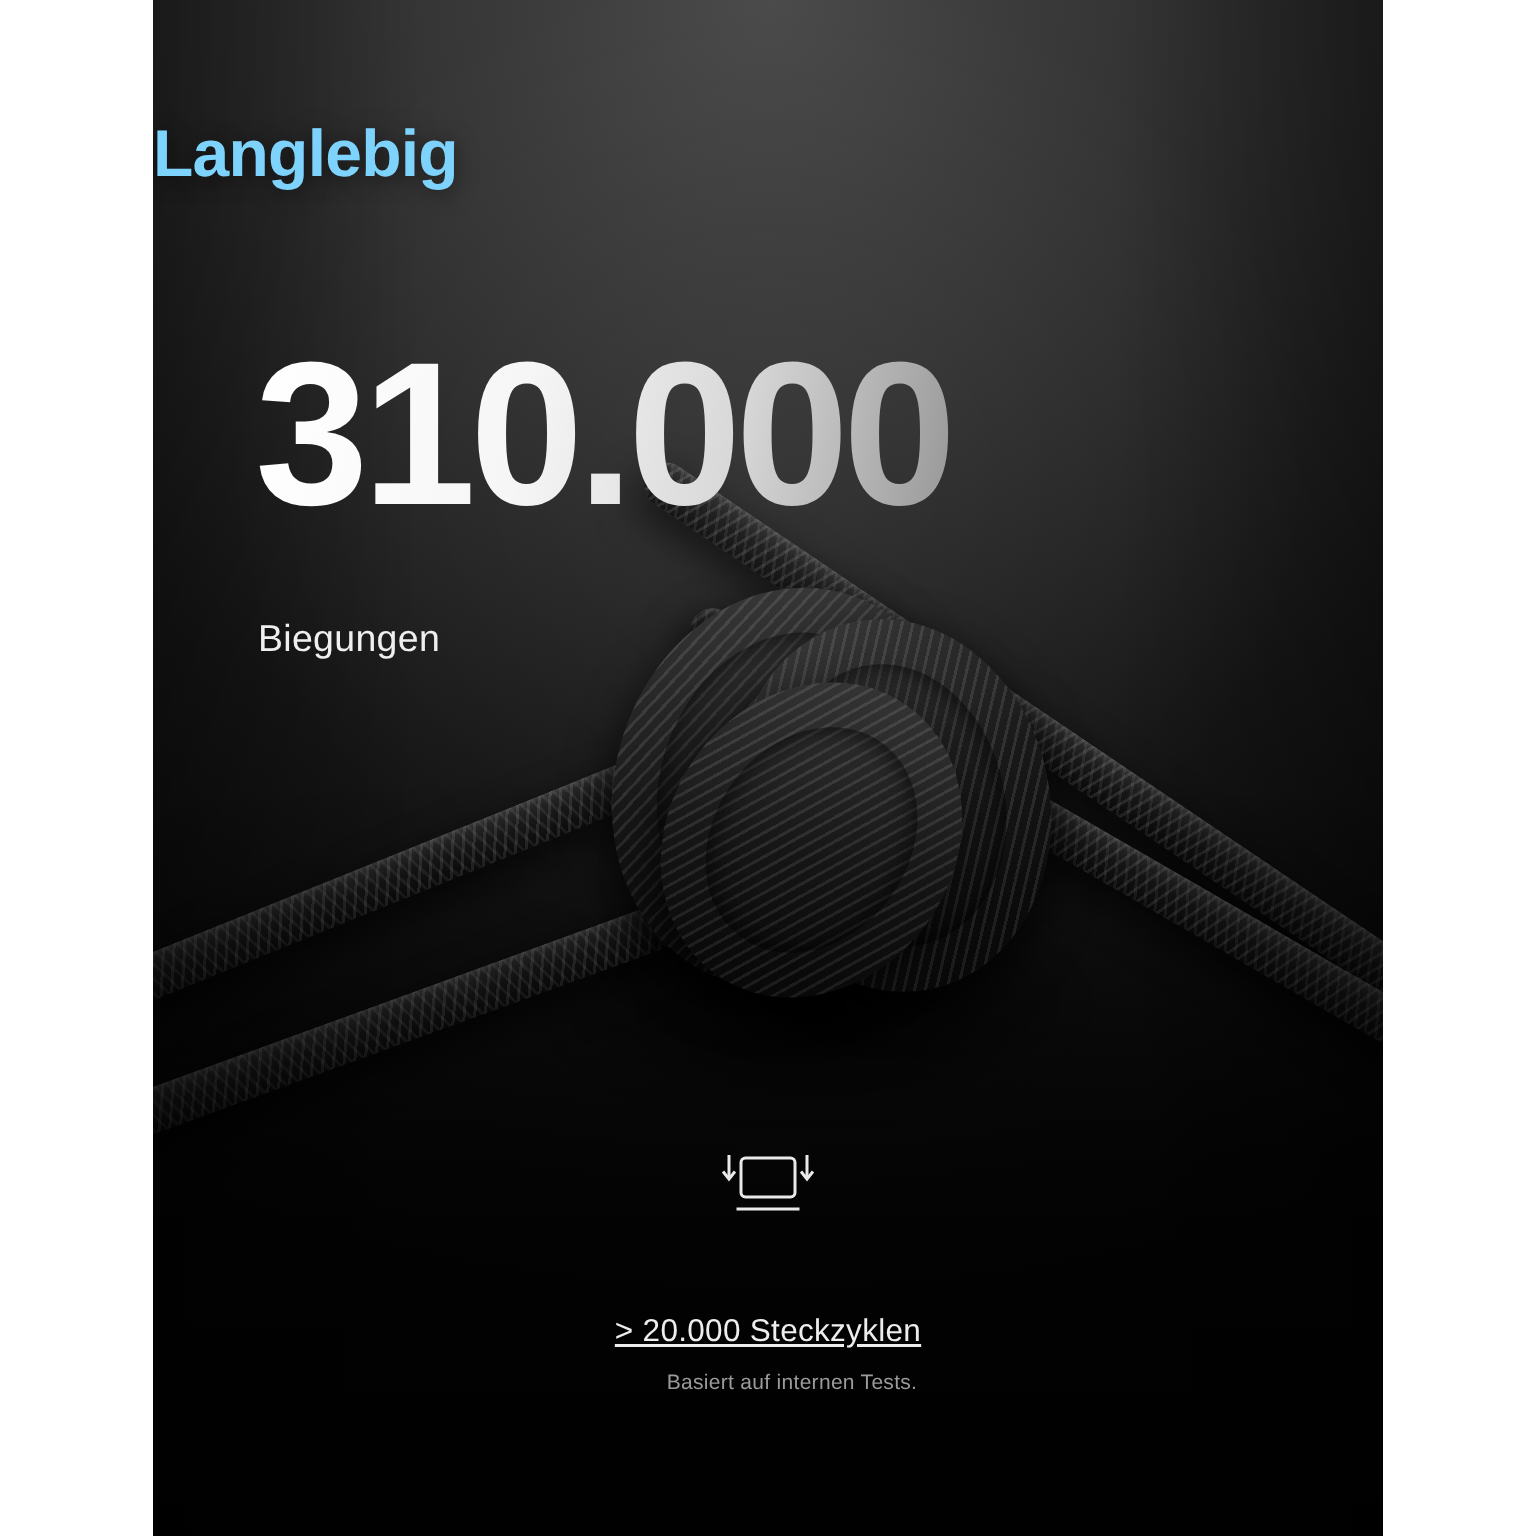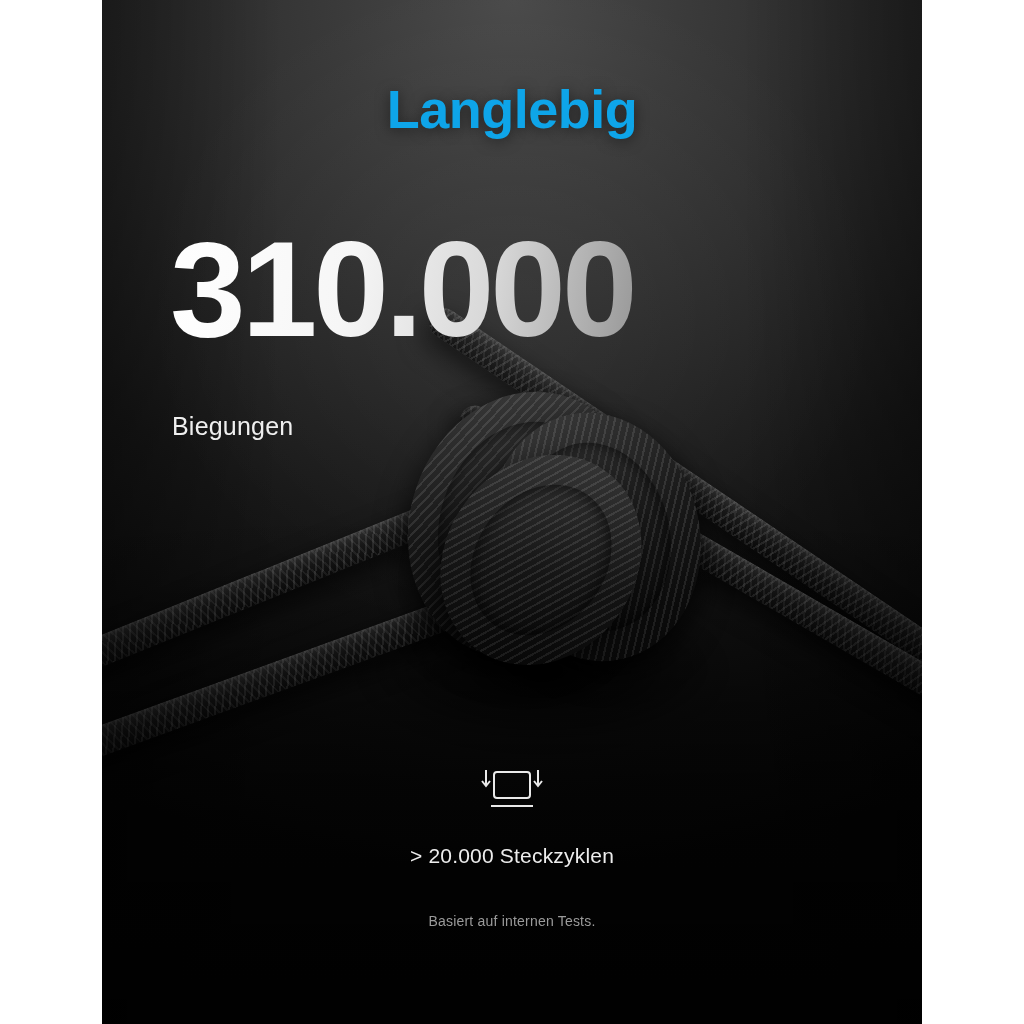--- a/index.html
+++ b/index.html
@@ -45,23 +45,22 @@
       linear-gradient(180deg, rgba(0,0,0,0.00) 50%, rgba(0,0,0,0.55) 82%, rgba(0,0,0,0.88) 100%),
       linear-gradient(90deg, rgba(0,0,0,0.35) 0%, rgba(0,0,0,0) 22%, rgba(0,0,0,0) 78%, rgba(0,0,0,0.35) 100%);
   }
 
   
   .headline {
     position: absolute;
     top: 78px;
     left: 0;
     width: 100%;
-    text-align: center;
-    color: #0ea5e9;
-    font-size: 54px;
+    color: #7dd3fc;
+    font-size: 44px;
     font-weight: bold;
     letter-spacing: -0.5px;
     text-shadow: 0 2px 14px rgba(0,0,0,0.5);
   }
 
   .bignum {
     position: absolute;
     top: 218px;
     left: 68px;
     width: 700px;
@@ -150,37 +149,39 @@
   .plug-icon {
     position: absolute;
     left: 50%;
     transform: translateX(-50%);
     top: 764px;
     width: 70px;
     height: 48px;
   }
   .caption {
     position: absolute;
-    top: 844px;
+    top: 876px;
     left: 0;
     width: 100%;
     text-align: center;
     color: #ededed;
     font-size: 21px;
     letter-spacing: 0.2px;
+    text-decoration: underline;
   }
   .footnote {
     position: absolute;
     top: 913px;
     left: 0;
     width: 100%;
     text-align: center;
     color: #9b9b9b;
     font-size: 14px;
     letter-spacing: 0.2px;
+    padding-left: 16px;
   }
 </style>
 </head>
 <body>
 
 <div class="page">
 
   <div class="panel">
 
     <div class="bg-base"></div>

